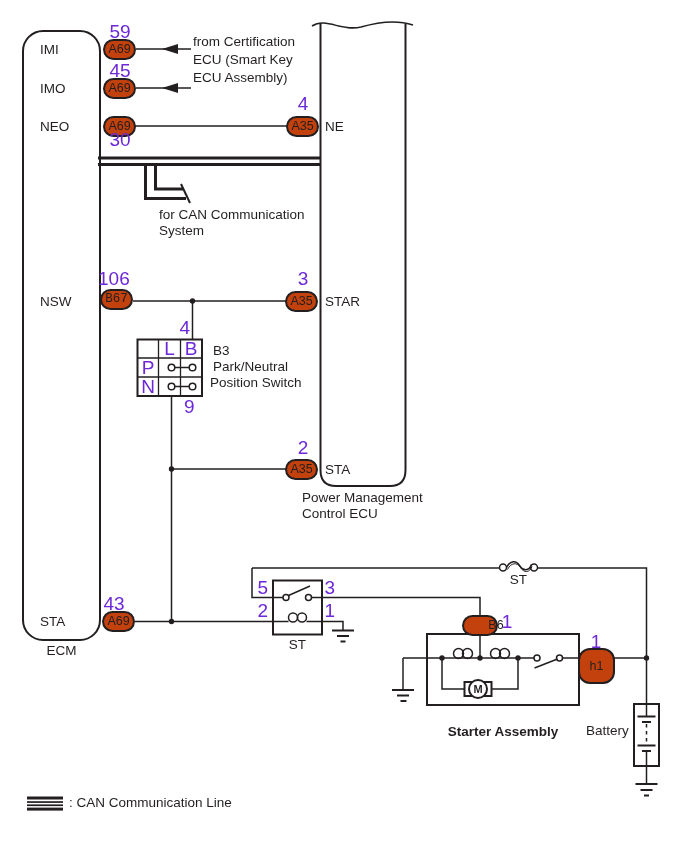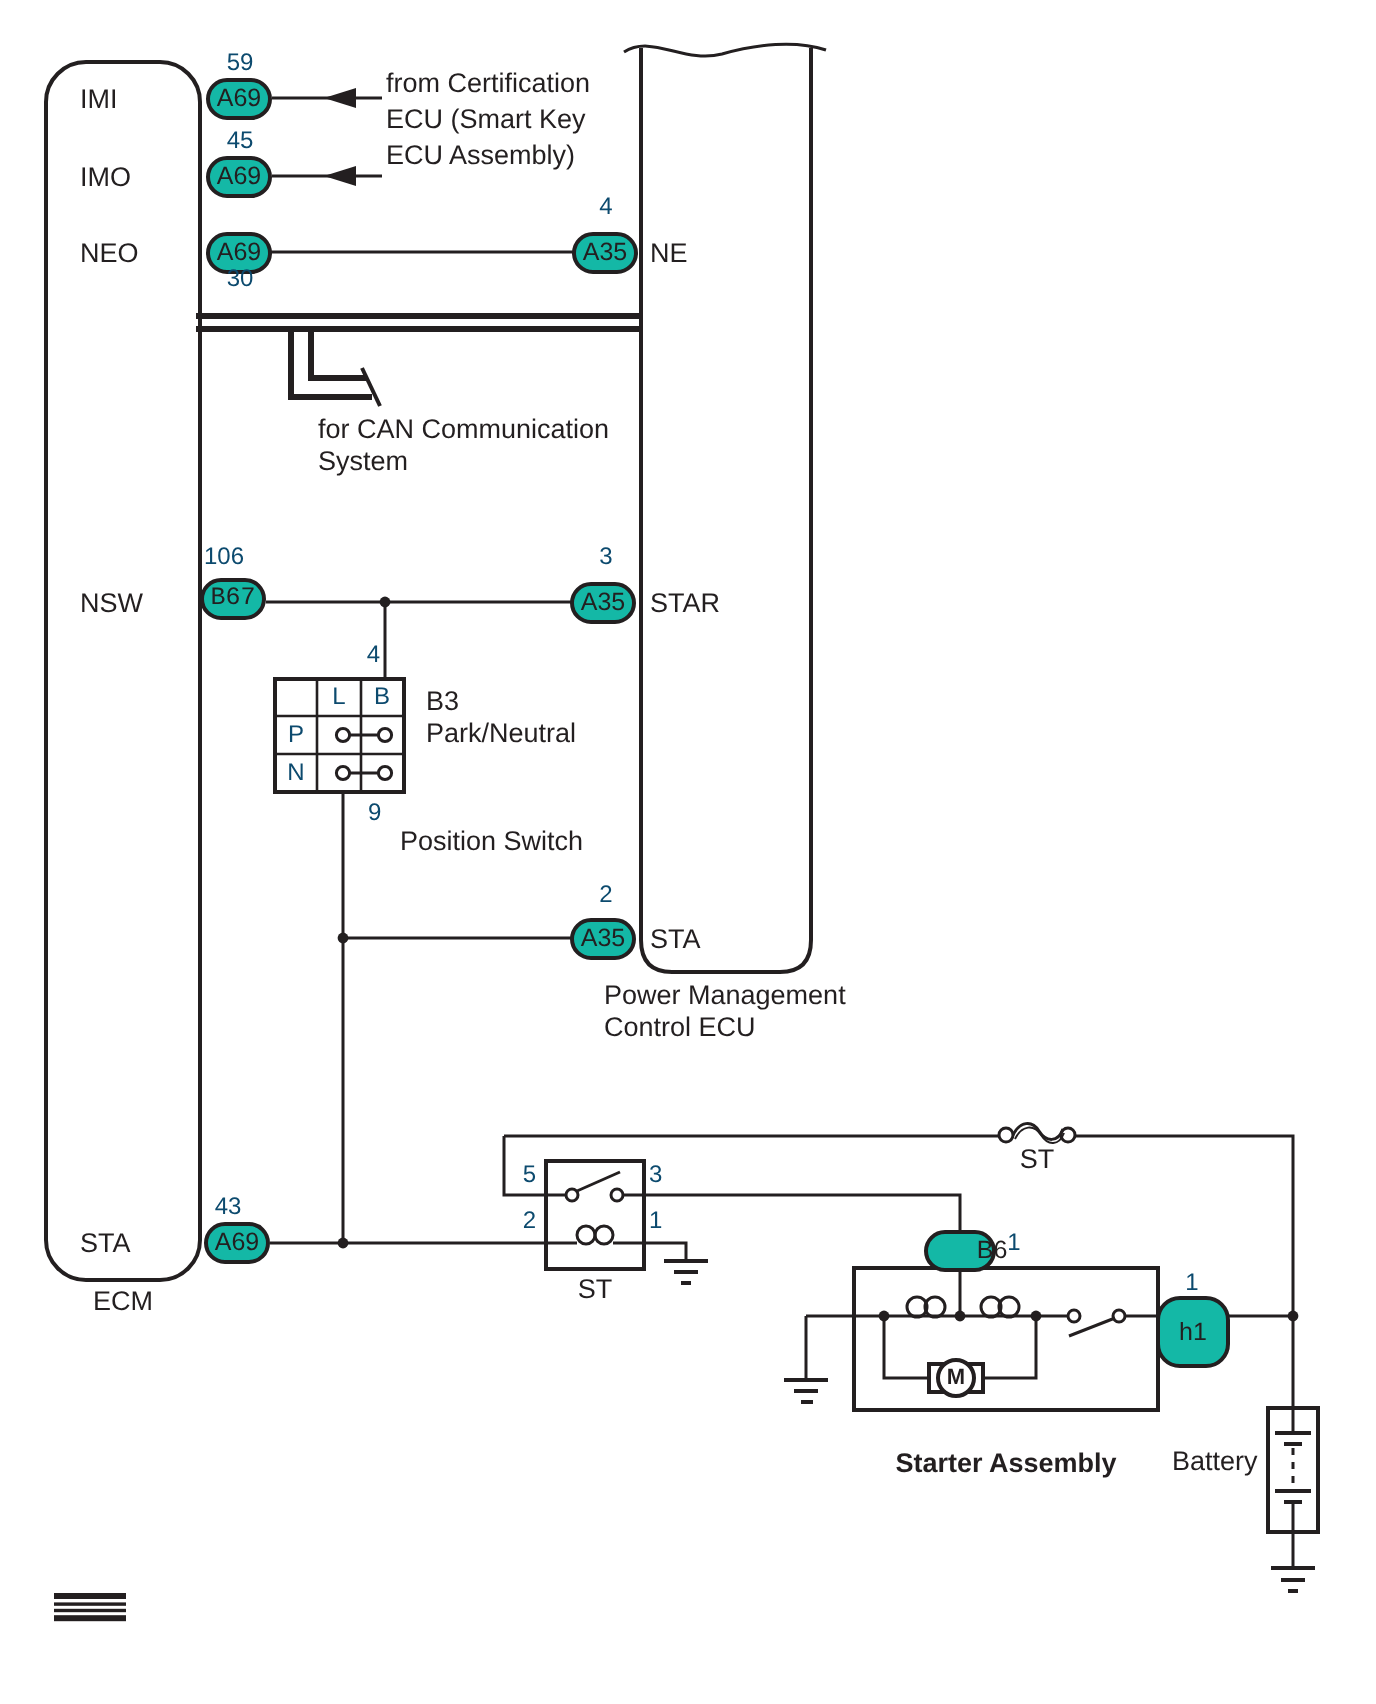--- a/index.html
+++ b/index.html
@@ -3,25 +3,25 @@
 <meta charset="utf-8">
 <style>
   html,body{margin:0;padding:0;background:#fff;}
   .canvas{
     position:relative;width:688px;height:852px;background:#fff;
     font-family:"Liberation Sans","DejaVu Sans",sans-serif;color:#231f20;
     overflow:hidden;
   }
   .canvas svg{position:absolute;left:0;top:0;}
   .lbl{position:absolute;font-size:13.5px;line-height:15px;white-space:nowrap;color:#231f20;}
-  .num{position:absolute;font-size:12px;line-height:15px;text-align:center;color:#0c4a6e;}
+  .num{position:absolute;font-size:19px;line-height:15px;text-align:center;color:#6d28d9;}
   .ra{text-align:left;}
   .ctr{text-align:center;}
   .oval{
-    position:absolute;box-sizing:border-box;background:#14b8a6;border:2px solid #231f20;
+    position:absolute;box-sizing:border-box;background:#c2410c;border:2px solid #231f20;
     border-radius:12px;display:flex;align-items:center;justify-content:center;
     font-size:12.5px;line-height:1;color:#231f20;
   }
   .mlbl{position:absolute;font-size:11px;font-weight:bold;text-align:center;color:#231f20;}
 </style>
 </head>
 <body>
 
 <div class="canvas">
 
@@ -186,30 +186,31 @@
   <div class="lbl" style="left:159px;top:223px;">System</div>
 
   <div class="num" style="left:176px;top:320px;width:14px;text-align:right;">4</div>
   <div class="num" style="left:184px;top:399px;width:14px;text-align:left;">9</div>
   <div class="num" style="left:158.5px;top:341px;width:22px;">L</div>
   <div class="num" style="left:180.5px;top:341px;width:21px;">B</div>
   <div class="num" style="left:137.5px;top:360px;width:21px;">P</div>
   <div class="num" style="left:137.5px;top:379px;width:21px;">N</div>
   <div class="lbl" style="left:213px;top:343px;">B3</div>
   <div class="lbl" style="left:213px;top:359px;">Park/Neutral</div>
-  <div class="lbl" style="left:200px;top:374.5px;margin-top:38px;">Position Switch</div>
+  <div class="lbl" style="left:210px;top:374.5px;">Position Switch</div>
 
   <div class="lbl ctr" style="left:23px;top:643px;width:77px;">ECM</div>
   <div class="lbl" style="left:302px;top:490px;">Power Management</div>
   <div class="lbl" style="left:302px;top:505.5px;">Control ECU</div>
   <div class="lbl ctr" style="left:273px;top:637px;width:49px;">ST</div>
   <div class="lbl ctr" style="left:500px;top:572px;width:37px;">ST</div>
   <div class="lbl ctr" style="left:427px;top:724px;width:152px;font-weight:bold;">Starter Assembly</div>
   <div class="lbl" style="left:586px;top:723px;">Battery</div>
   <div class="mlbl" style="left:470px;top:683px;width:16px;">M</div>
 
   <div class="num" style="left:254px;top:580px;width:14px;text-align:right;">5</div>
   <div class="num" style="left:324.5px;top:580px;width:14px;text-align:left;">3</div>
   <div class="num" style="left:254px;top:602.5px;width:14px;text-align:right;">2</div>
   <div class="num" style="left:324.5px;top:602.5px;width:14px;text-align:left;">1</div>
 
+  <div class="lbl" style="left:69px;top:795px;">: CAN Communication Line</div>
 
 </div>
 
 </body></html>

